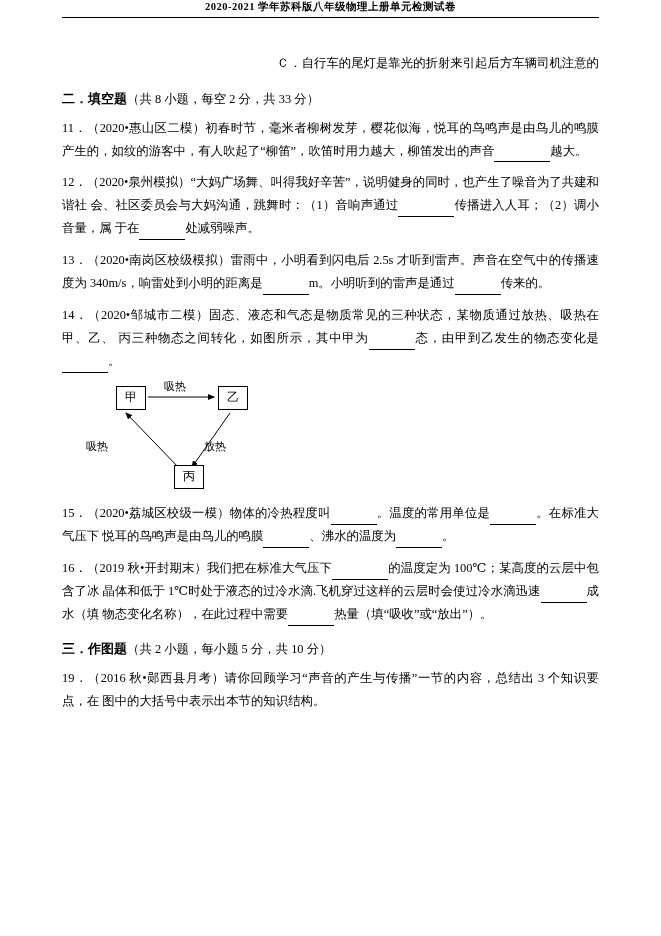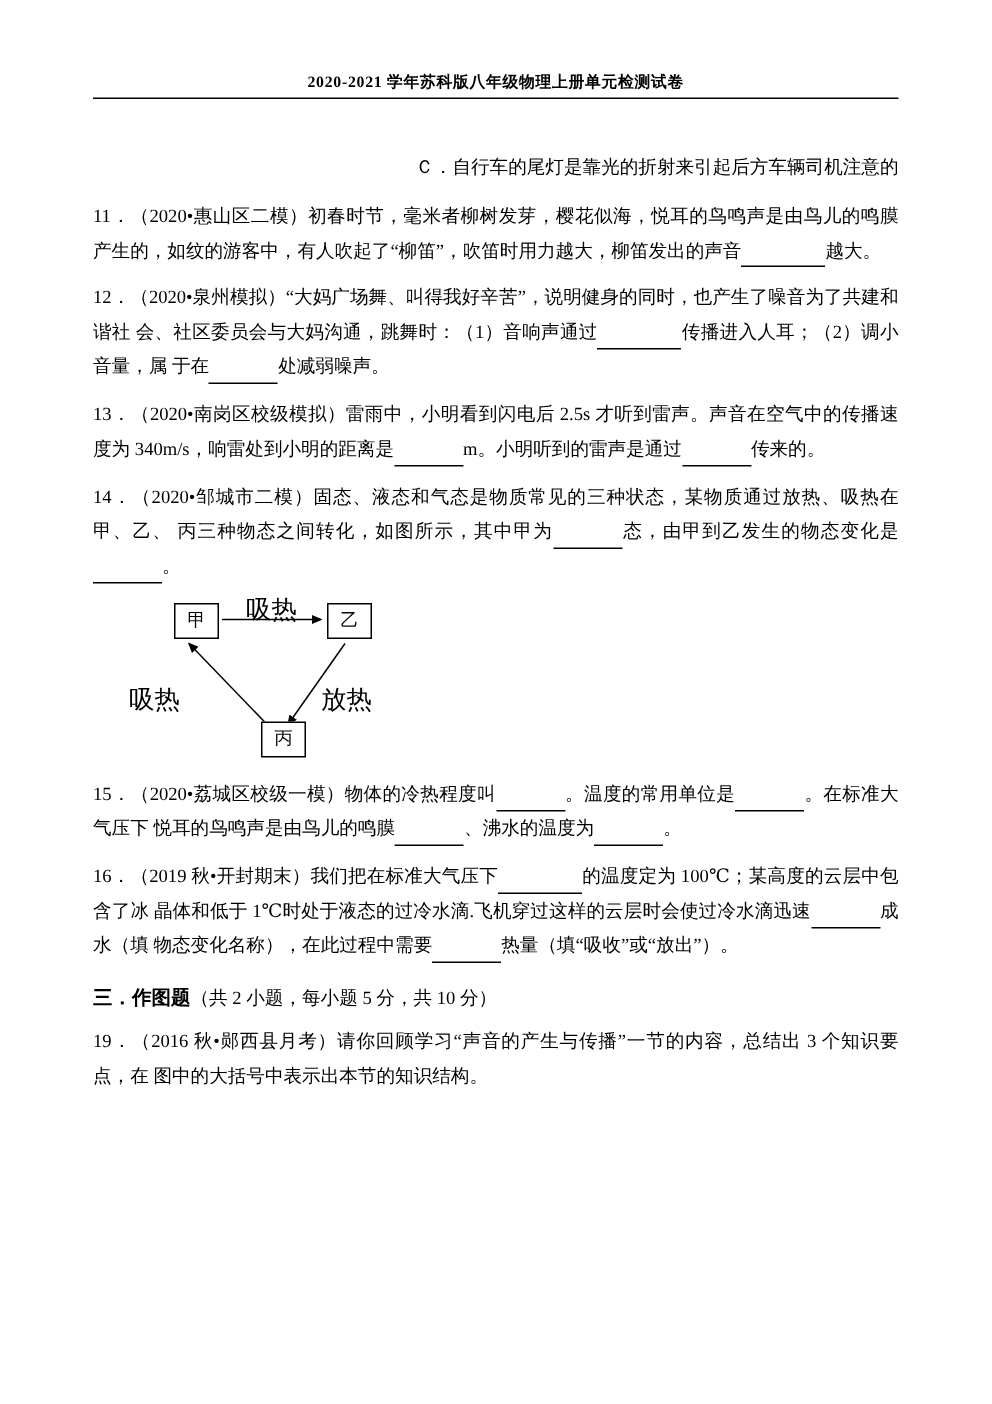--- a/index.html
+++ b/index.html
@@ -20,21 +20,20 @@
     width: 661px;
     height: 936px;
     box-sizing: border-box;
     padding: 0 62px;
   }
   .header {
     text-align: center;
     font-size: 10.5px;
     font-weight: bold;
     letter-spacing: 0.5px;
-    padding-top: 48px;
     color: #000;
   }
   .header-rule {
     border-bottom: 1.6px solid #000;
     margin: 3px 0 0 0;
     width: 100%;
   }
   .blk {
     margin-top: 12px;
     text-align: right;
@@ -84,21 +83,21 @@
     border: 1px solid #000;
     font-size: 12px;
     text-align: center;
     line-height: 20px;
     width: 28px;
     height: 22px;
     background: #fff;
   }
   .dlabel {
     position: absolute;
-    font-size: 17px;
+    font-size: 11px;
   }
   .diagram svg {
     position: absolute;
     left: 0;
     top: 0;
   }
 </style>
 </head>
 <body>
 
@@ -106,20 +105,23 @@
 
   <div class="header">
     <div>2020-2021 学年苏科版八年级物理上册单元检测试卷</div>
     <div class="header-rule"></div>
   </div>
 
   <div class="blk" style="margin-top:34px;">
     <div class="opt">Ｃ．自行车的尾灯是靠光的折射来引起后方车辆司机注意的</div>
   </div>
 
+  <div class="section-title">
+    <span>二．填空题</span><span class="sub">（共 8 小题，每空 2 分，共 33 分）</span>
+  </div>
 
   <div class="q">
     <span>11</span><span>．（2020•惠山区二模）初春时节，毫米者柳树发芽，樱花似海，悦耳的鸟鸣声是由鸟儿的鸣膜</span>
     <span>产生的，如纹的游客中，有人吹起了“柳笛”，吹笛时用力越大，柳笛发出的声音</span><span class="u w3"></span><span>越大。</span>
   </div>
 
   <div class="q">
     <span>12</span><span>．（2020•泉州模拟）“大妈广场舞、叫得我好辛苦”，说明健身的同时，也产生了噪音为了共建和谐社</span>
     <span>会、社区委员会与大妈沟通，跳舞时：（1）音响声通过</span><span class="u w3"></span><span>传播进入人耳；（2）调小音量，属</span>
     <span>于在</span><span class="u w2"></span><span>处减弱噪声。</span>
@@ -147,21 +149,21 @@
 
       <line x1="96" y1="88" x2="42" y2="32" stroke="#000" stroke-width="1" marker-end="url(#ah)"></line>
 
       <line x1="146" y1="32" x2="108" y2="86" stroke="#000" stroke-width="1" marker-end="url(#ah)"></line>
     </svg>
     <div class="dbox" style="left:32px; top:5px;">甲</div>
     <div class="dbox" style="left:134px; top:5px;">乙</div>
     <div class="dbox" style="left:90px; top:84px;">丙</div>
     <div class="dlabel" style="left:80px; top:-2px;">吸热</div>
     <div class="dlabel" style="left:2px; top:58px;">吸热</div>
-    <div class="dlabel" style="left:130px; top:58px;">放热</div>
+    <div class="dlabel" style="left:120px; top:58px;">放热</div>
   </div>
 
   <div class="q">
     <span>15</span><span>．（2020•荔城区校级一模）物体的冷热程度叫</span><span class="u w2"></span><span>。温度的常用单位是</span><span class="u w2"></span><span>。在标准大气压下</span>
     <span>悦耳的鸟鸣声是由鸟儿的鸣膜</span><span class="u w2"></span><span>、沸水的温度为</span><span class="u w2"></span><span>。</span>
   </div>
 
   <div class="q">
     <span>16</span><span>．（2019 秋•开封期末）我们把在标准大气压下</span><span class="u w3"></span><span>的温度定为 100℃；某高度的云层中包含了冰</span>
     <span>晶体和低于 1℃时处于液态的过冷水滴.飞机穿过这样的云层时会使过冷水滴迅速</span><span class="u w2"></span><span>成水（填</span>

